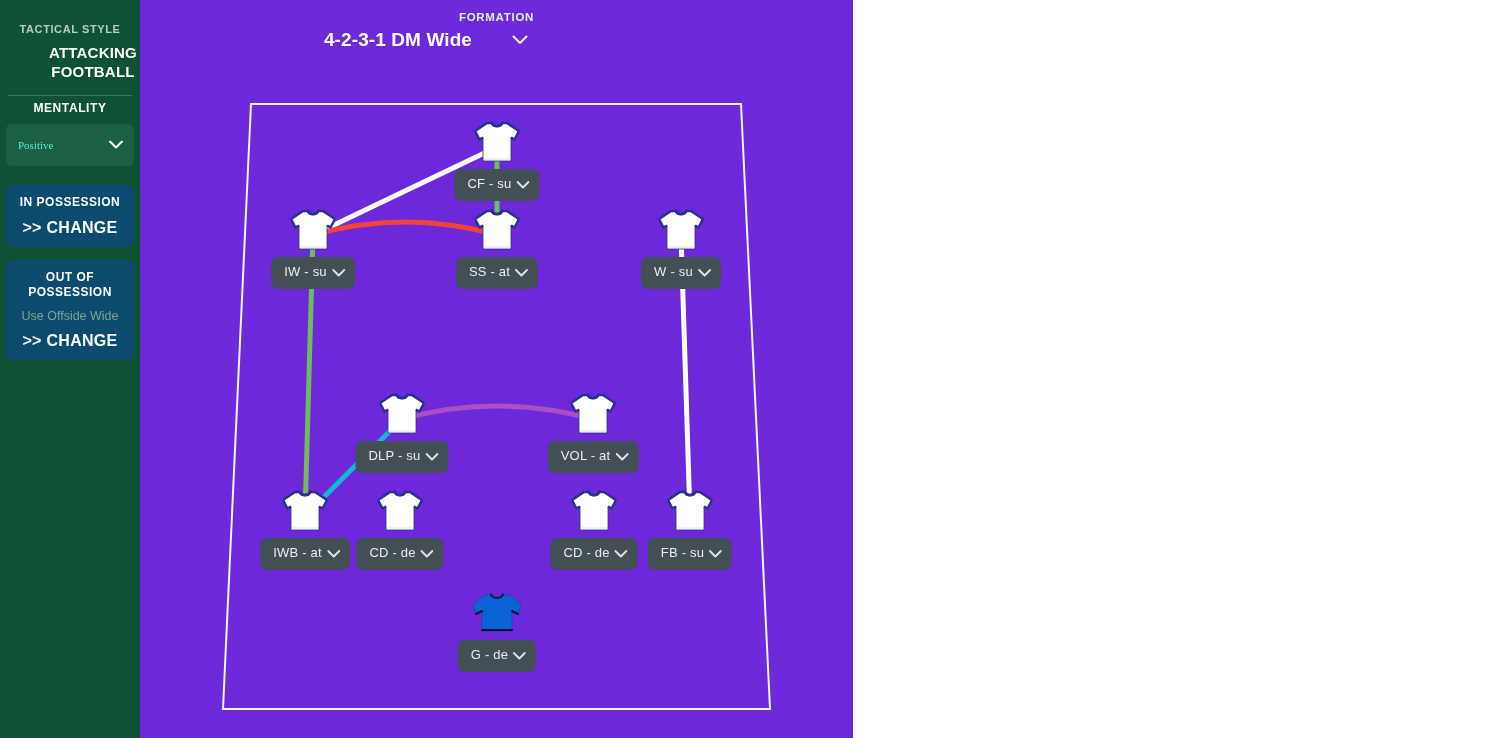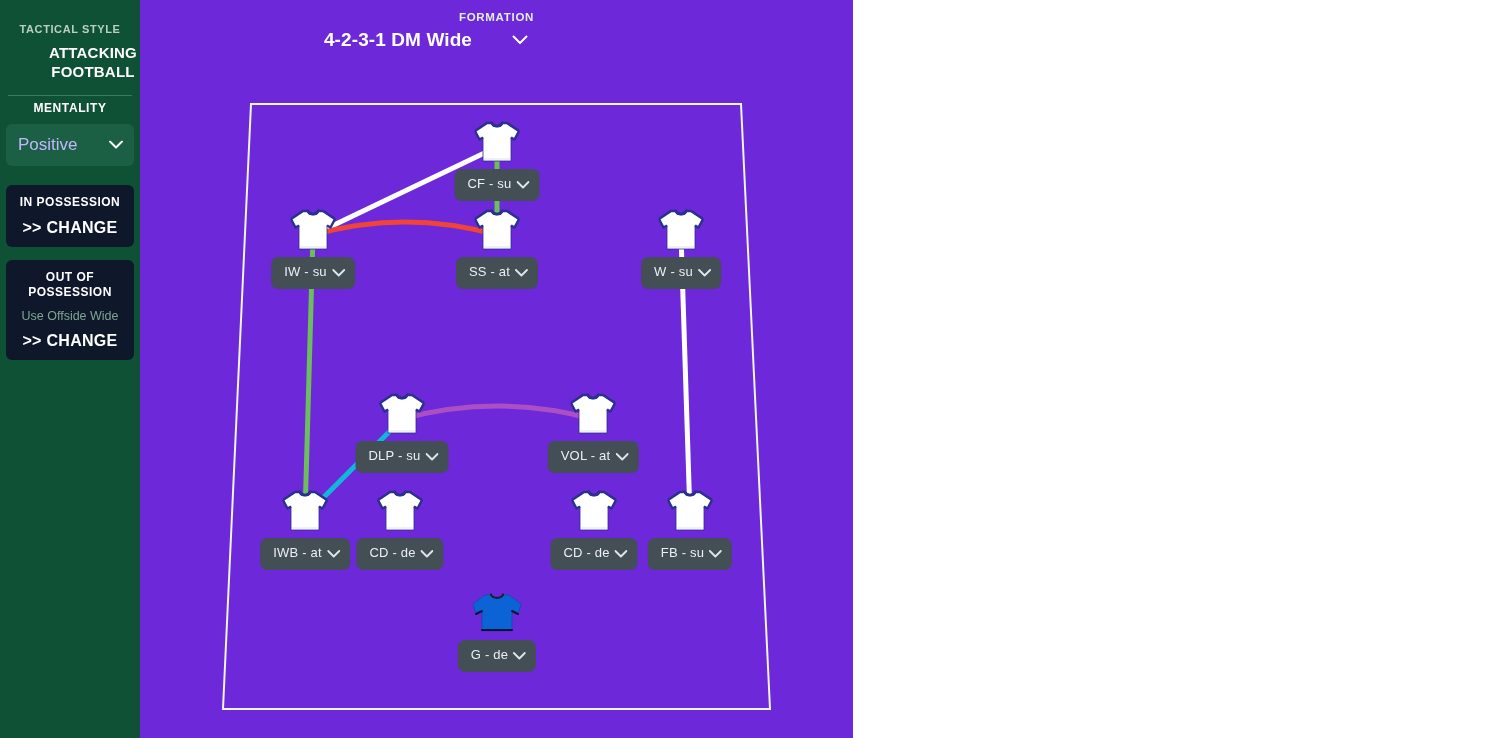--- a/index.html
+++ b/index.html
@@ -30,35 +30,35 @@
     letter-spacing: .2px;
   }
   .side-divider {
     height: 1px; background: #3c7a5e; margin: 13px 8px 0 8px;
   }
   .side-head {
     font-size: 12px; letter-spacing: .6px; font-weight: 700;
     color: #ffffff; text-align: center; text-transform: uppercase;
   }
   .panel {
-    background: #0f172a;
+    background: #0c4a6e;
     border-radius: 6px;
     padding: 10px 8px;
     text-align: center;
   }
   .sel-box {
     position: relative;
     background: #1b6045;
     border-radius: 6px;
     height: 42px;
     display: flex; align-items: center;
     padding: 0 12px;
   }
   .sel-box .sel-val {
-    font-size: 17px; color: #c4b5fd; font-weight: 400;
+    font-size: 11px; color: #5eead4; font-weight: 400; font-family: Liberation Serif, serif;
   }
   .sel-box .chev { position: absolute; right: 11px; top: 50%; transform: translateY(-50%); }
   .chev svg { display: block; }
   .panel-title {
     font-size: 12px; font-weight: 700; color: #fff;
     letter-spacing: .5px; line-height: 15px; text-transform: uppercase;
   }
   .panel-sub {
     font-size: 12.5px; color: #7fa593; margin-top: 9px;
   }

